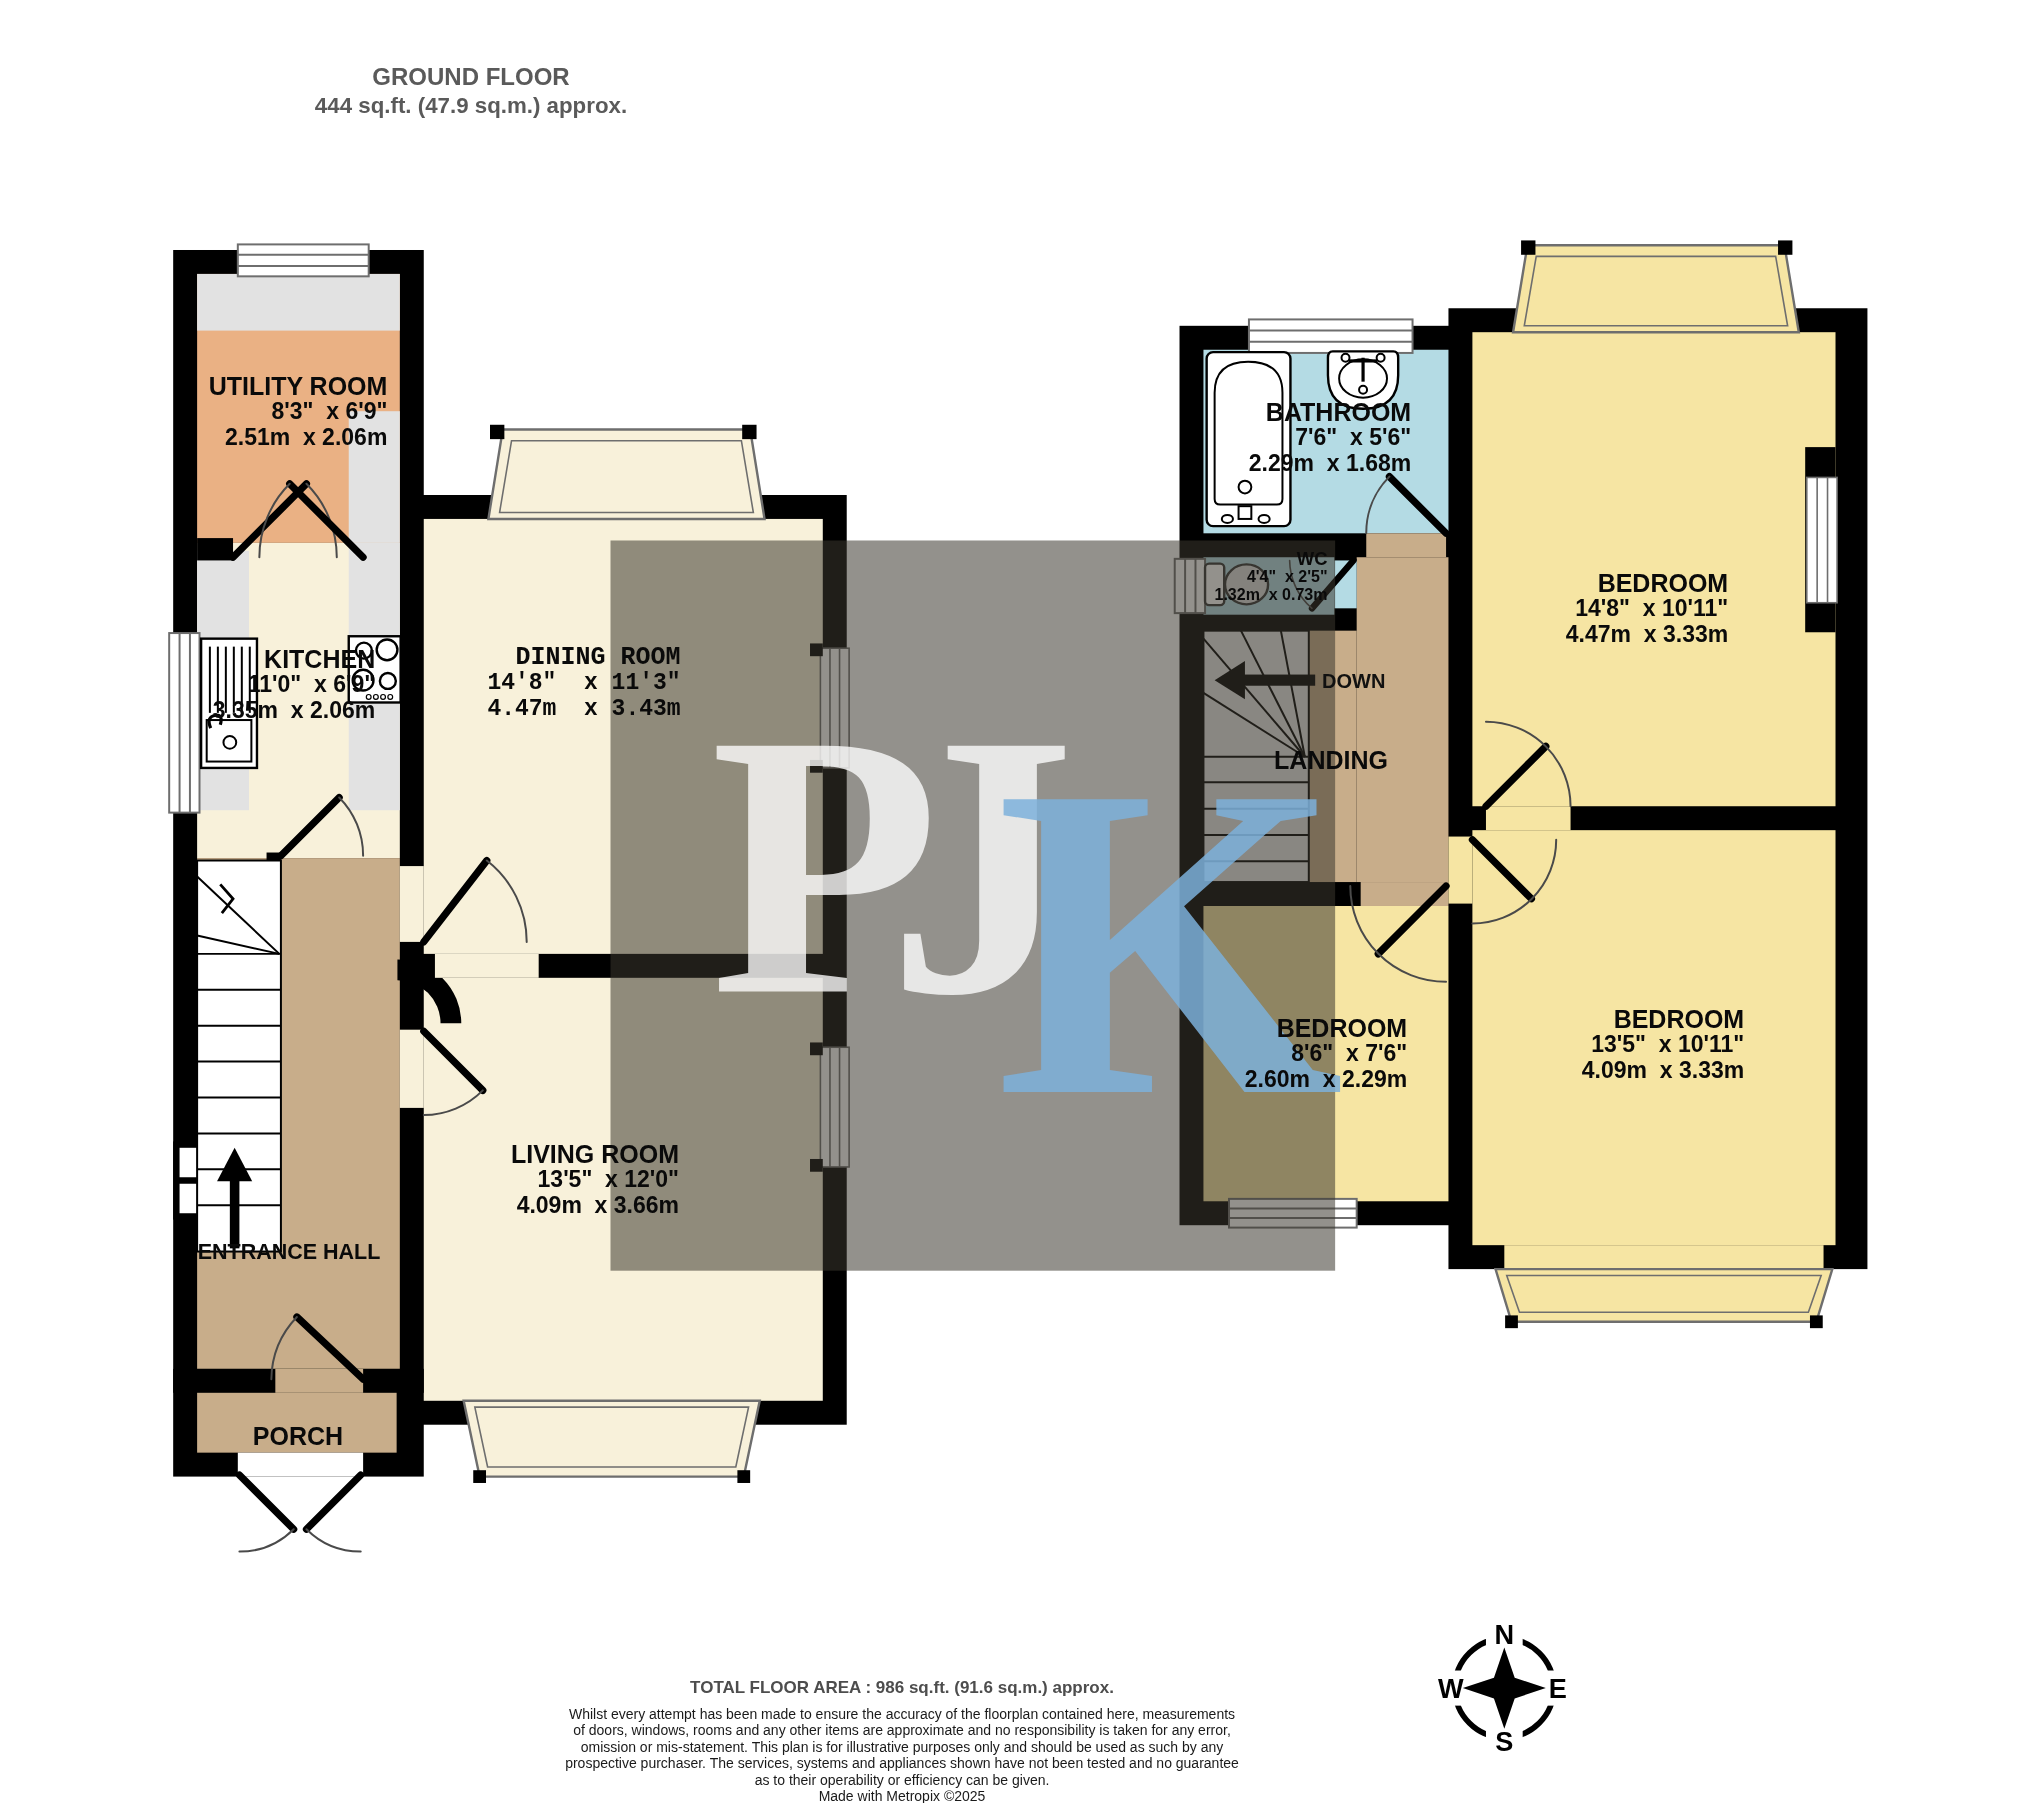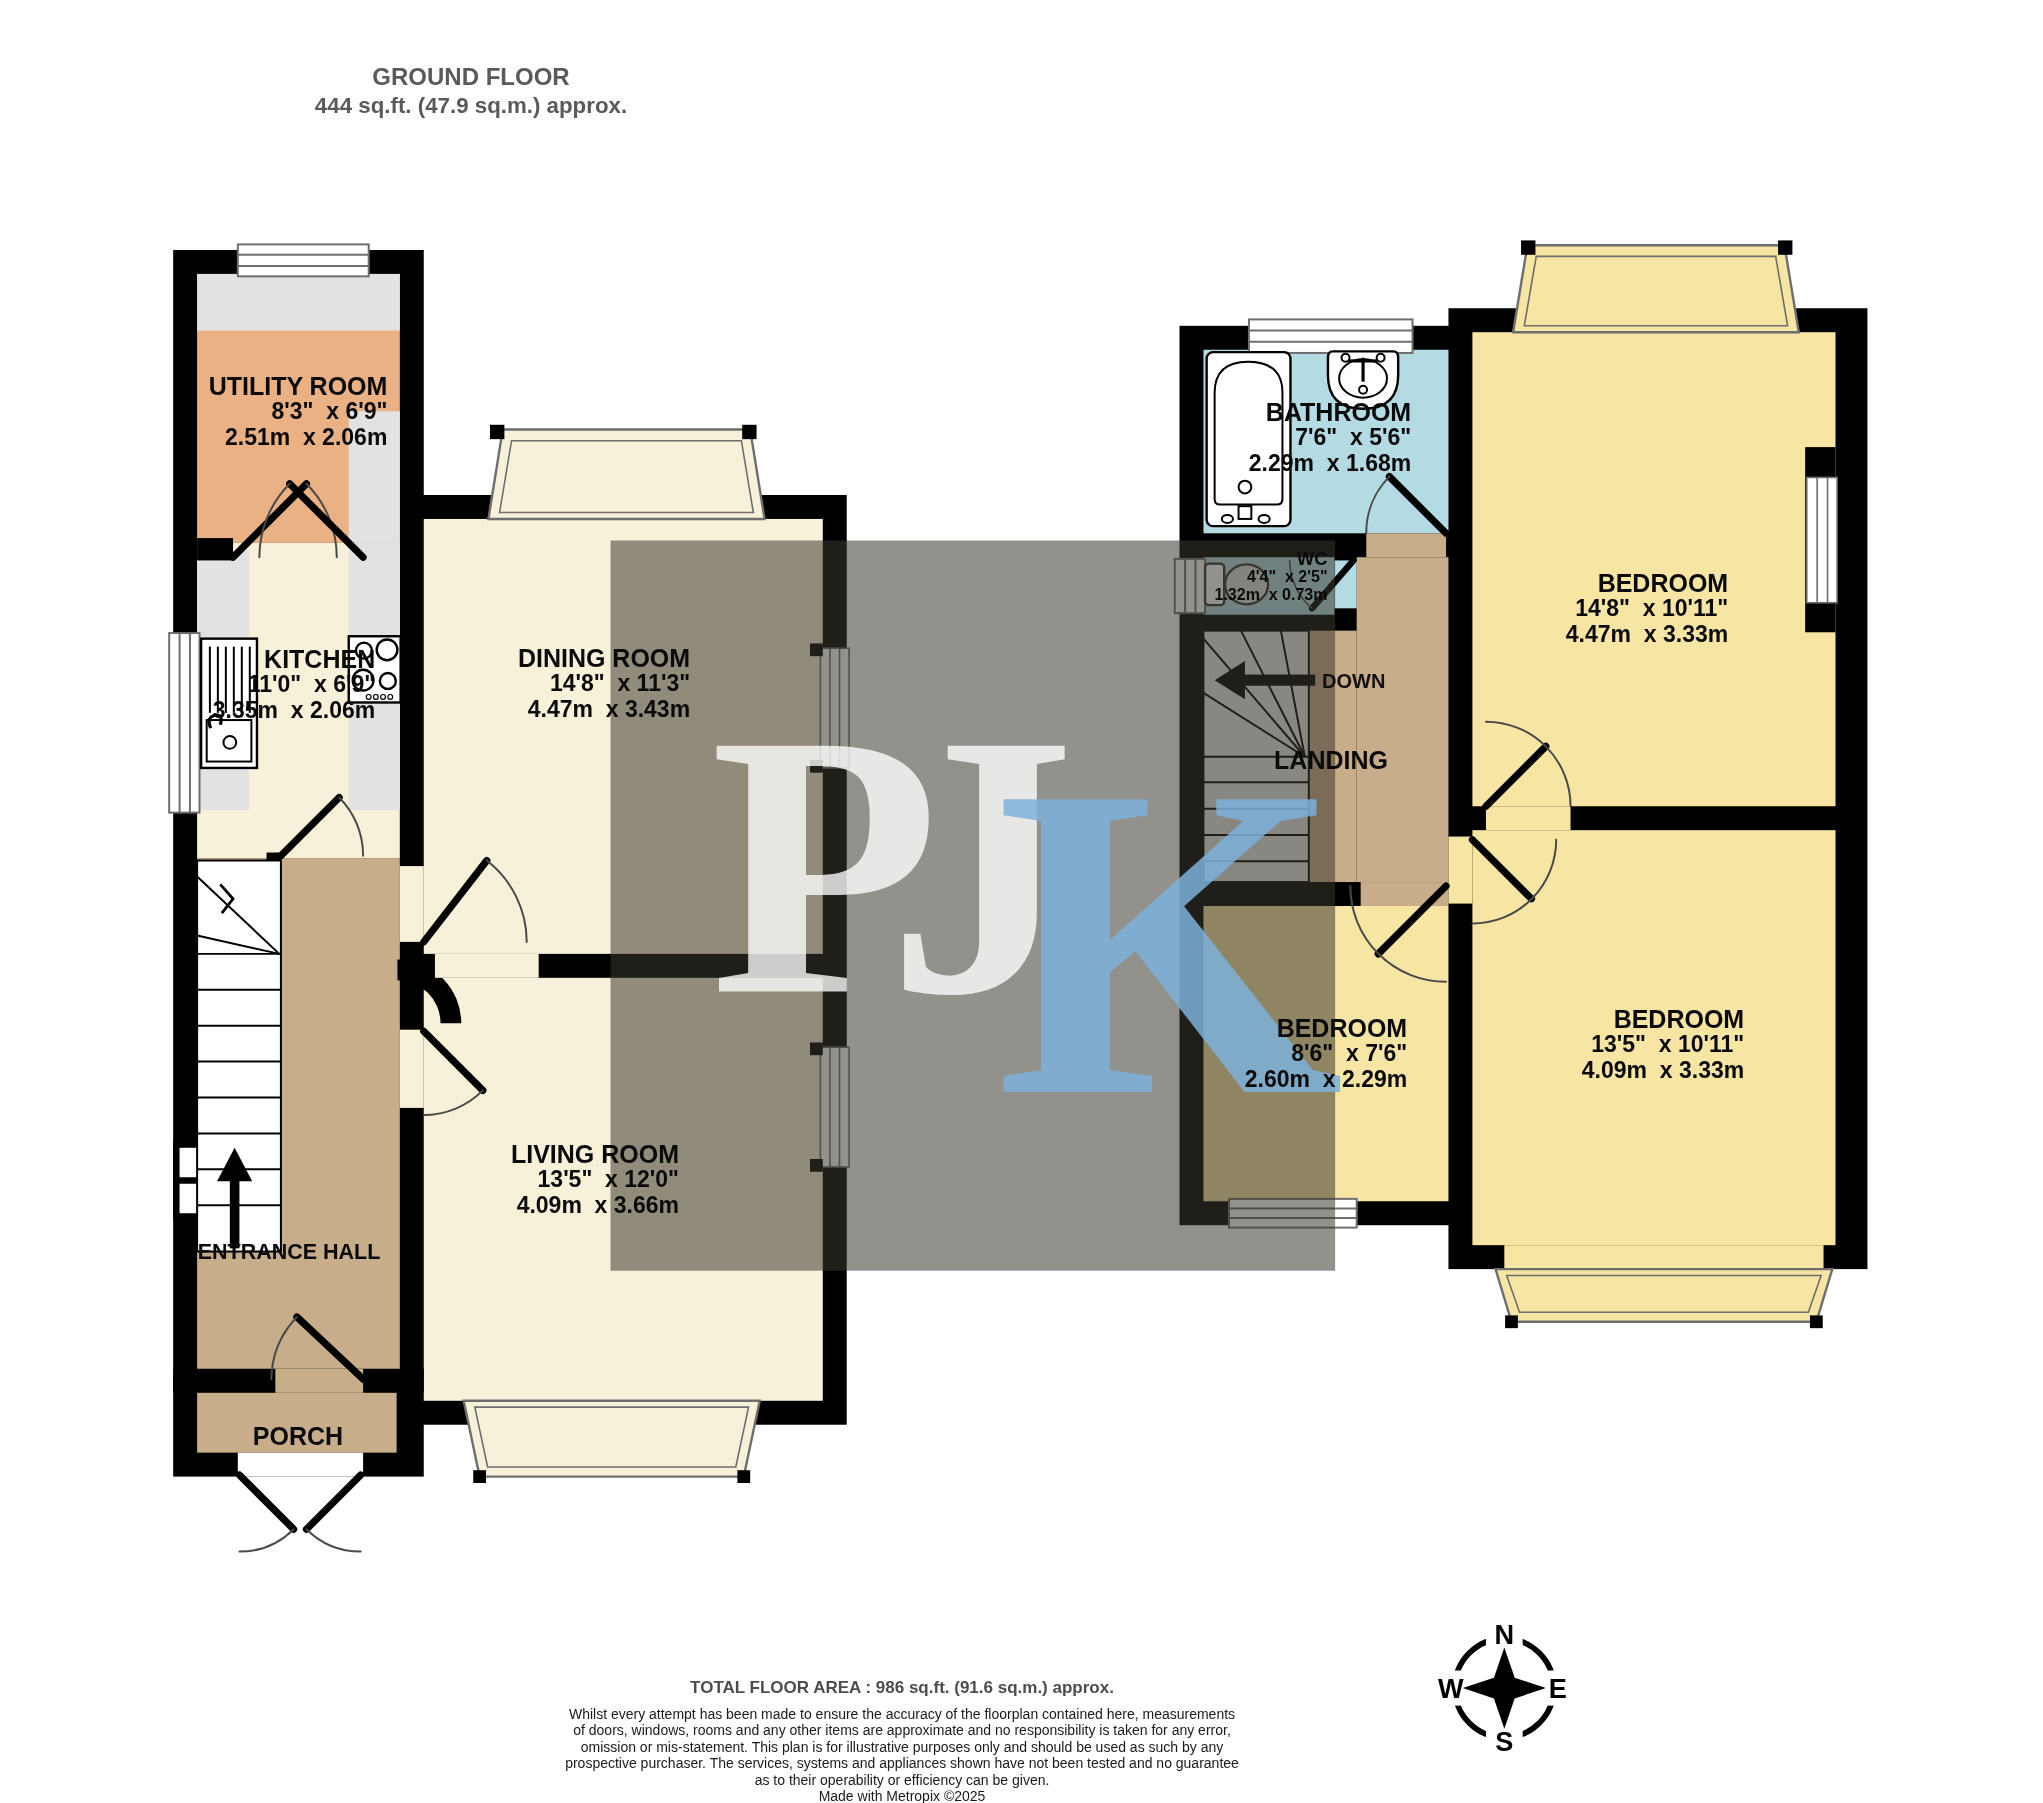--- a/index.html
+++ b/index.html
@@ -295,21 +295,21 @@
 <div class="room-label" style="left:298px;top:373px;">
   <div class="rn">UTILITY ROOM</div>
   <div class="rd">8'3"  x 6'9"</div>
   <div class="rd">2.51m  x 2.06m</div>
 </div>
 <div class="room-label" style="left:294px;top:646px;">
   <div class="rn">KITCHEN</div>
   <div class="rd">11'0"  x 6'9"</div>
   <div class="rd">3.35m  x 2.06m</div>
 </div>
-<div class="room-label" style="left:604px;top:645px;">
+<div class="room-label" style="left:584px;top:645px;font-family:Liberation Mono, monospace;">
   <div class="rn">DINING ROOM</div>
   <div class="rd">14'8"  x 11'3"</div>
   <div class="rd">4.47m  x 3.43m</div>
 </div>
 <div class="room-label" style="left:595px;top:1141px;">
   <div class="rn">LIVING ROOM</div>
   <div class="rd">13'5"  x 12'0"</div>
   <div class="rd">4.09m  x 3.66m</div>
 </div>
 <div class="room-label" style="left:289px;top:1239px;">

